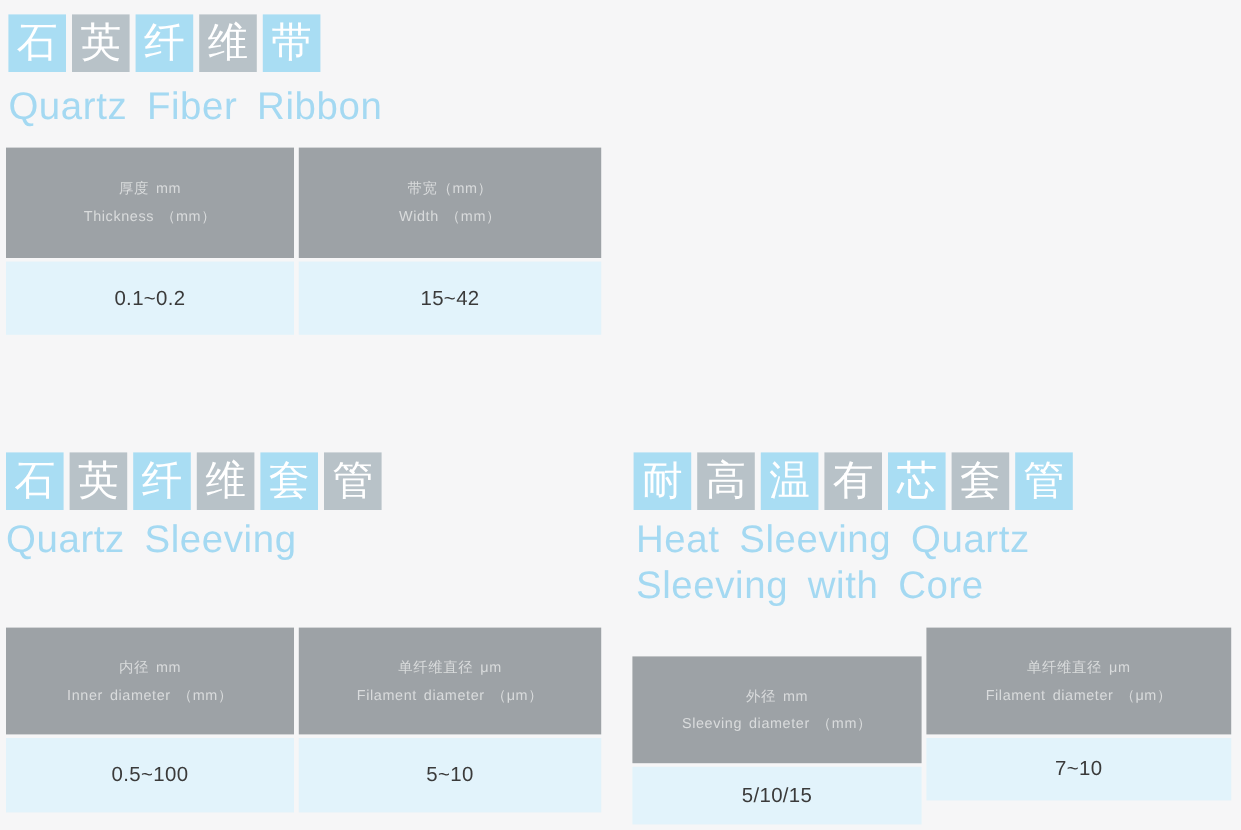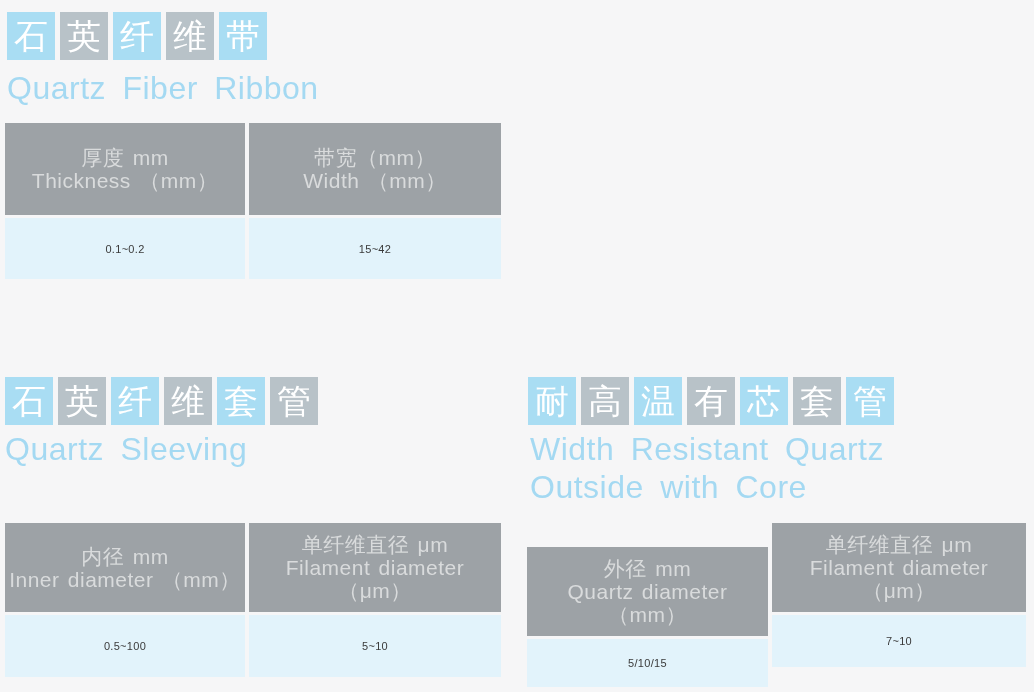--- a/index.html
+++ b/index.html
@@ -52,32 +52,32 @@
     gap: 3px;
   }
   .phead {
     background: #9da2a6;
     color: #d9dbdc;
     display: flex;
     flex-direction: column;
     align-items: center;
     justify-content: center;
     text-align: center;
-    font-size: 21px;
+    font-size: 12px;
     line-height: 23px;
     letter-spacing: 0.5px;
     word-spacing: 2px;
   }
   .pval {
     background: #e2f3fb;
     color: #3a3a3a;
     display: flex;
     align-items: center;
     justify-content: center;
-    font-size: 11px;
+    font-size: 17px;
     letter-spacing: 0.3px;
   }
 </style>
 </head>
 <body>
 
 <div class="page">
 
   <div class="tiles" style="left:7px; top:12px;">
     <span class="tile">石</span>
@@ -137,28 +137,28 @@
   <div class="tiles" style="left:528px; top:377px;">
     <span class="tile">耐</span>
     <span class="tile">高</span>
     <span class="tile">温</span>
     <span class="tile">有</span>
     <span class="tile">芯</span>
     <span class="tile">套</span>
     <span class="tile">管</span>
   </div>
   <div class="heading" style="left:530px; top:430px;">
-    <div>Width Resistant Quartz</div>
-    <div>Outside with Core</div>
+    <div>Heat Sleeving Quartz</div>
+    <div>Sleeving with Core</div>
   </div>
   <div class="ptable" style="left:527px; top:523px;">
     <div class="pcol" style="width:241px;">
       <div class="phead" style="height:89px;margin-top:24px;">
         <div>外径 mm</div>
-        <div>Quartz diameter （mm）</div>
+        <div>Sleeving diameter （mm）</div>
       </div>
       <div class="pval" style="height:48px;">5/10/15</div>
     </div>
     <div class="pcol" style="width:254px;">
       <div class="phead" style="height:89px;">
         <div>单纤维直径 μm</div>
         <div>Filament diameter （μm）</div>
       </div>
       <div class="pval" style="height:52px;">7~10</div>
     </div>

